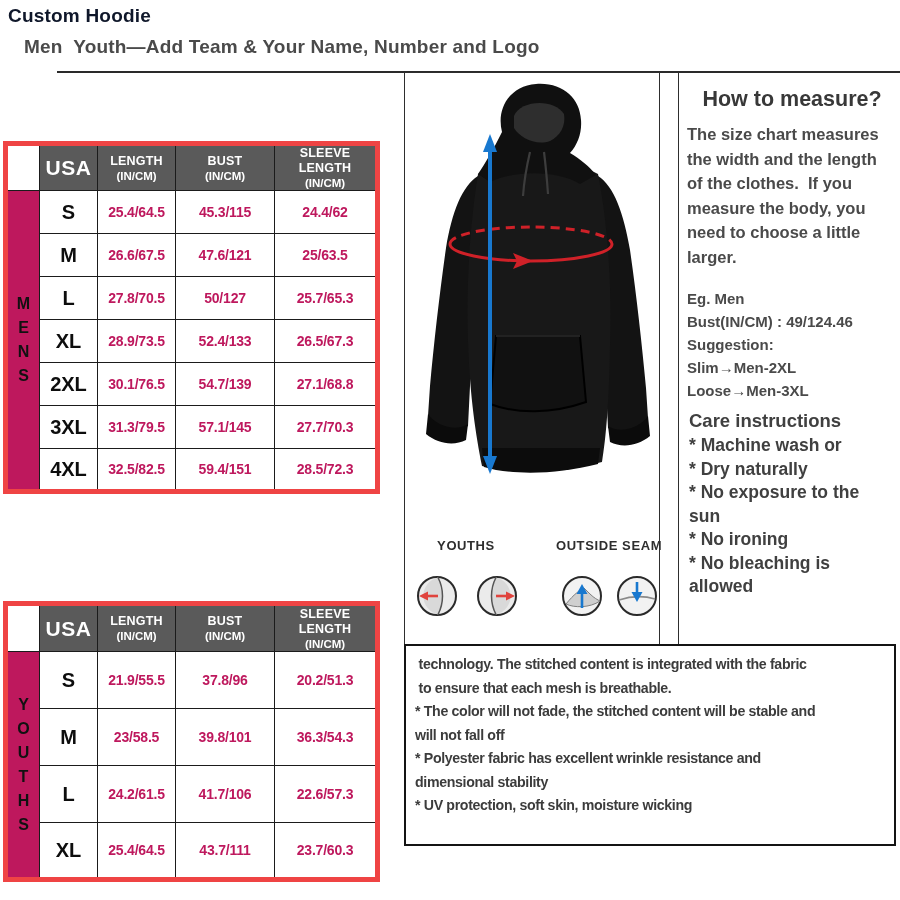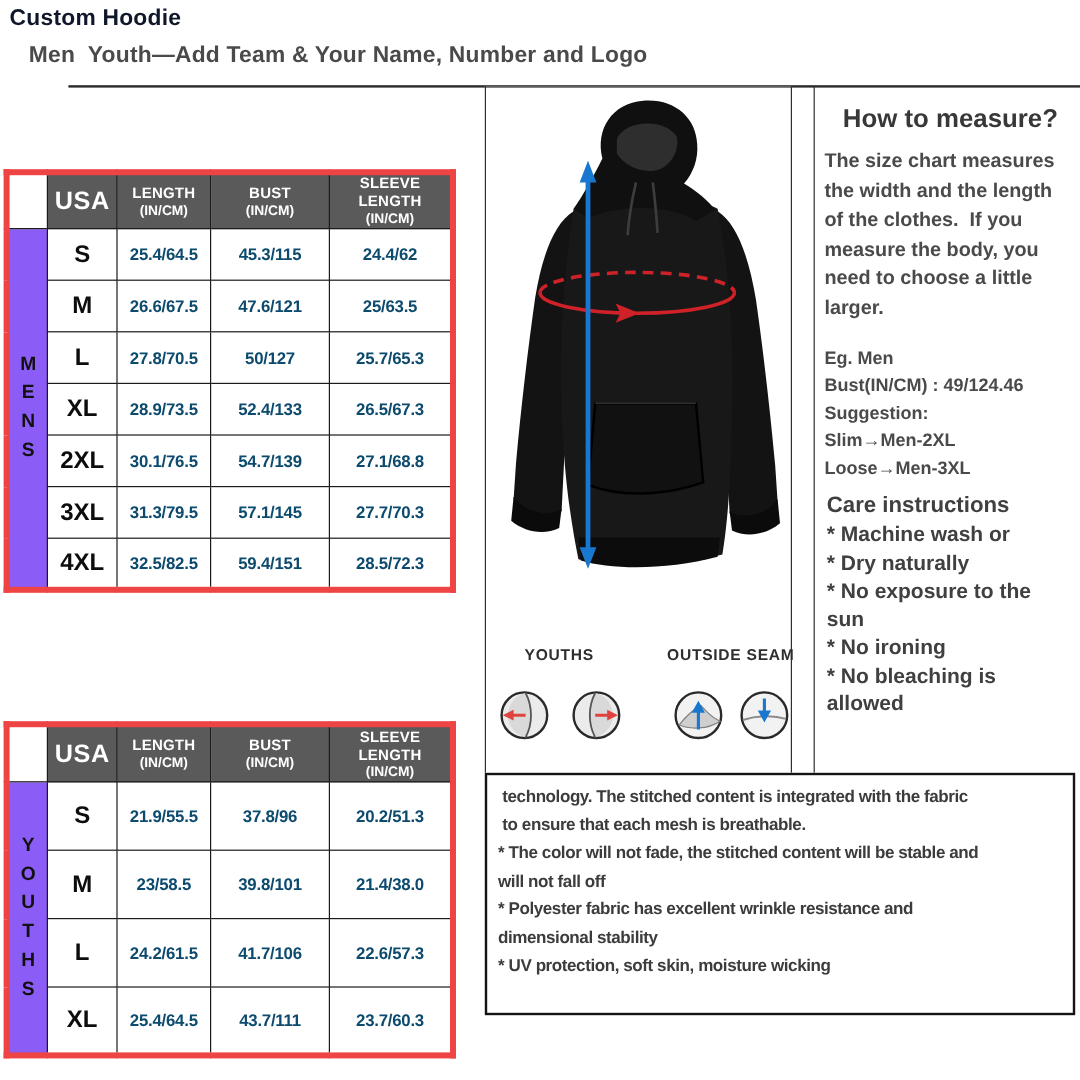--- a/index.html
+++ b/index.html
@@ -18,25 +18,25 @@
   table.size-table td{border:1.6px solid #1b1b1b;text-align:center;vertical-align:middle;padding:0;}
   table.mens{left:3px;top:141px;width:372px;}
   table.youths{left:3px;top:601px;width:372px;}
   table.mens tr{height:43px;} table.mens tr.head{height:44px;}
   table.youths tr{height:57px;} table.youths tr.head{height:48px;}
   tr.head td{background:#5a5a5a;color:#fff;}
   tr.head td.corner{background:#fff;}
   td.usa{font-size:21px;font-weight:700;letter-spacing:.5px;}
   .hl{font-size:12.5px;font-weight:700;line-height:15px;letter-spacing:.2px;}
   .hu{font-size:11.5px;font-weight:700;line-height:14px;}
-  td.group{background:#8b5cf6;}
+  td.group{background:#be185d;}
   td.group span{display:inline-block;width:1em;word-break:break-all;font-size:16px;font-weight:700;
                 line-height:1.5;color:#111;text-align:center;}
   td.size{font-size:20px;font-weight:700;color:#0d0d0d;}
-  td.val{font-size:14px;font-weight:700;color:#0c4a6e;letter-spacing:-0.2px;}
+  td.val{font-size:14px;font-weight:700;color:#be185d;letter-spacing:-0.2px;}
 
   
   .photo-box{position:absolute;left:404px;top:72px;width:256px;height:572px;
              border:1.8px solid #2e2e2e;border-bottom:none;box-sizing:border-box;background:#fff;}
   .col-rule{position:absolute;left:678px;top:72px;height:572px;width:0;border-left:1.8px solid #2e2e2e;}
   .hoodie-svg{position:absolute;left:406px;top:74px;}
 
   
   .diagram-label{position:absolute;top:538px;transform:translateX(-50%);font-size:13px;font-weight:700;
                  letter-spacing:.6px;color:#2e2e2e;}
@@ -168,21 +168,21 @@
       <td class="group" rowspan="4"><span>YOUTHS</span></td>
       <td class="size">S</td>
       <td class="val">21.9/55.5</td>
       <td class="val">37.8/96</td>
       <td class="val">20.2/51.3</td>
     </tr>
     <tr>
       <td class="size">M</td>
       <td class="val">23/58.5</td>
       <td class="val">39.8/101</td>
-      <td class="val">21.4/38.0</td>
+      <td class="val">36.3/54.3</td>
     </tr>
     <tr>
       <td class="size">L</td>
       <td class="val">24.2/61.5</td>
       <td class="val">41.7/106</td>
       <td class="val">22.6/57.3</td>
     </tr>
     <tr>
       <td class="size">XL</td>
       <td class="val">25.4/64.5</td>

